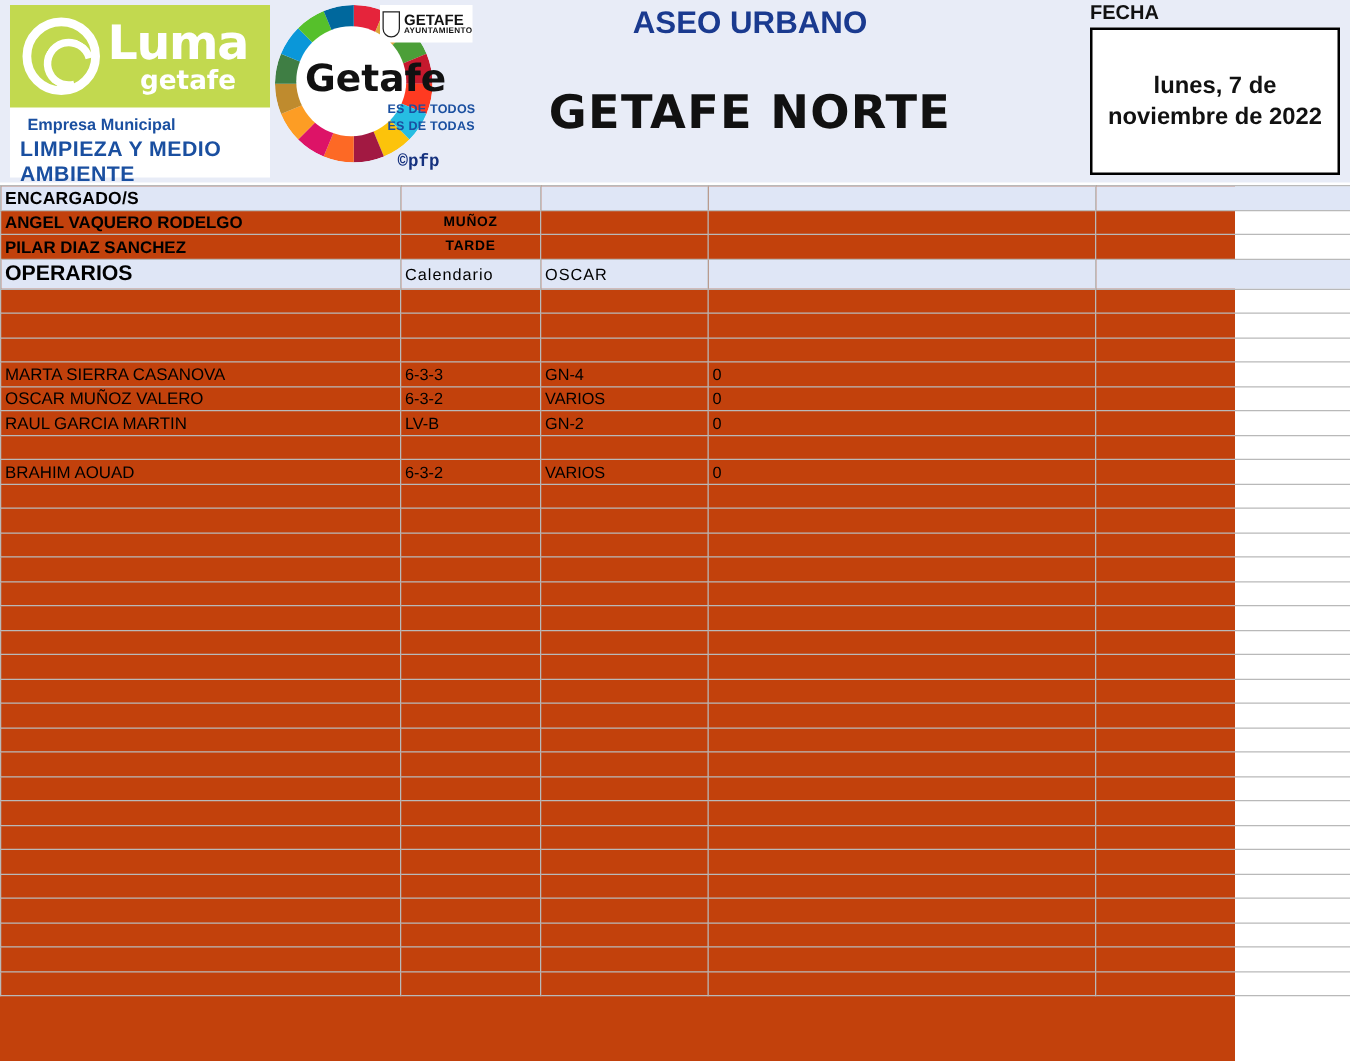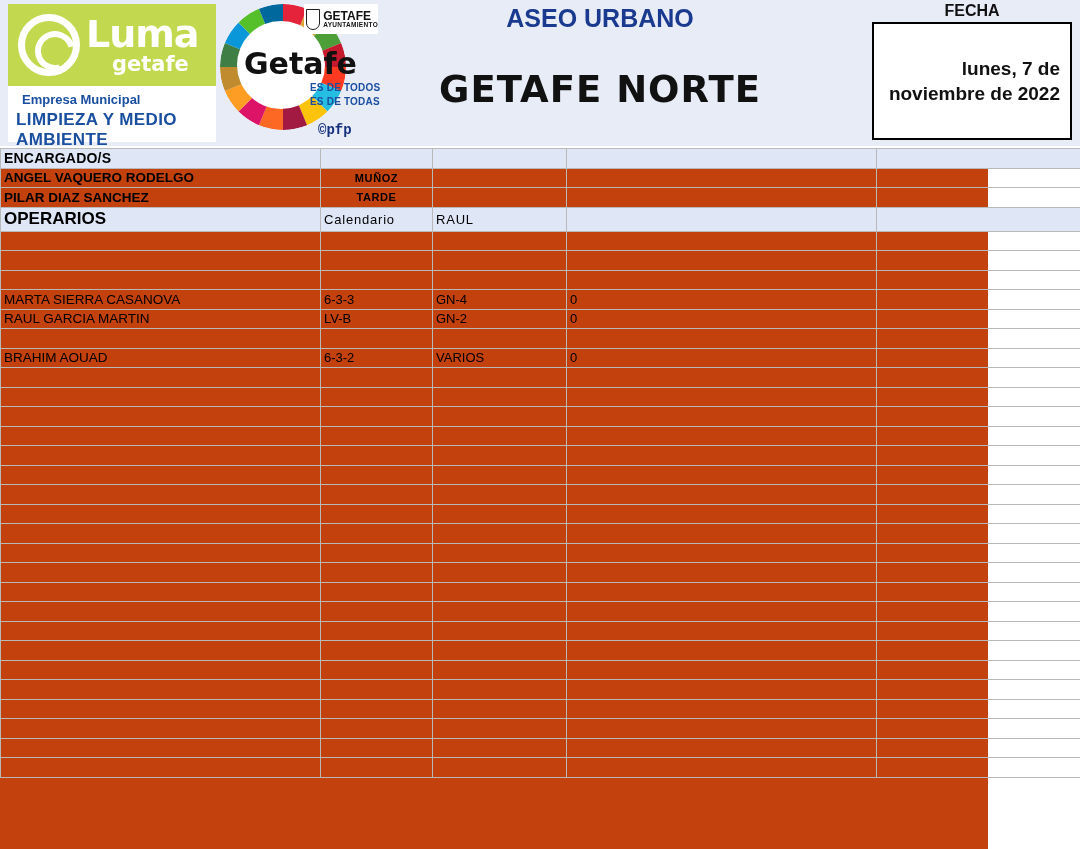--- a/index.html
+++ b/index.html
@@ -174,35 +174,35 @@
     font-size: 37px;
     font-weight: bold;
     color: #111111;
     font-family: "DejaVu Sans", sans-serif;
     letter-spacing: 1px;
   }
   .fecha-label {
     position: absolute;
     left: 872px; top: 2px;
     width: 200px;
-    text-align: center;
+    text-align: left;
     font-size: 16px;
     font-weight: bold;
     color: #111;
   }
   .fecha-box {
     position: absolute;
     left: 872px; top: 22px;
     width: 200px; height: 118px;
     border: 2px solid #000;
     background: #ffffff;
     display: flex;
     align-items: center;
     justify-content: center;
-    text-align: right;
+    text-align: center;
     padding: 2px 10px;
     font-size: 19px;
     font-weight: bold;
     color: #111;
     line-height: 1.32;
   }
 
   
   table.grid {
     border-collapse: collapse;
@@ -335,21 +335,21 @@
         <td class="bold name">PILAR DIAZ SANCHEZ</td>
         <td class="turno">TARDE</td>
         <td></td>
         <td></td>
         <td></td>
       </tr>
 
       <tr class="band" style="height:24px">
         <td class="oper-title">OPERARIOS</td>
         <td class="cal-hdr">Calendario</td>
-        <td class="cal-hdr">RAUL</td>
+        <td class="cal-hdr">OSCAR</td>
         <td></td>
         <td></td>
       </tr>
 
         <tr>
           <td class="name"></td>
           <td class="val"></td>
           <td class="val"></td>
           <td class="val"></td>
           <td class="val"></td>
@@ -369,20 +369,27 @@
           <td class="val"></td>
         </tr>
         <tr>
           <td class="name">MARTA SIERRA CASANOVA</td>
           <td class="val">6-3-3</td>
           <td class="val">GN-4</td>
           <td class="val">0</td>
           <td class="val"></td>
         </tr>
         <tr>
+          <td class="name">OSCAR MUÑOZ VALERO</td>
+          <td class="val">6-3-2</td>
+          <td class="val">VARIOS</td>
+          <td class="val">0</td>
+          <td class="val"></td>
+        </tr>
+        <tr>
           <td class="name">RAUL GARCIA MARTIN</td>
           <td class="val">LV-B</td>
           <td class="val">GN-2</td>
           <td class="val">0</td>
           <td class="val"></td>
         </tr>
         <tr>
           <td class="name"></td>
           <td class="val"></td>
           <td class="val"></td>

